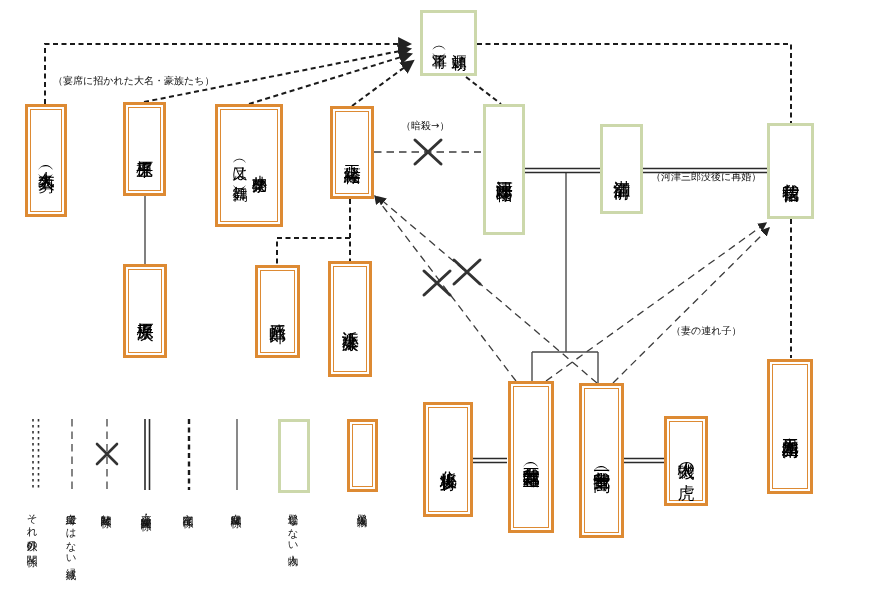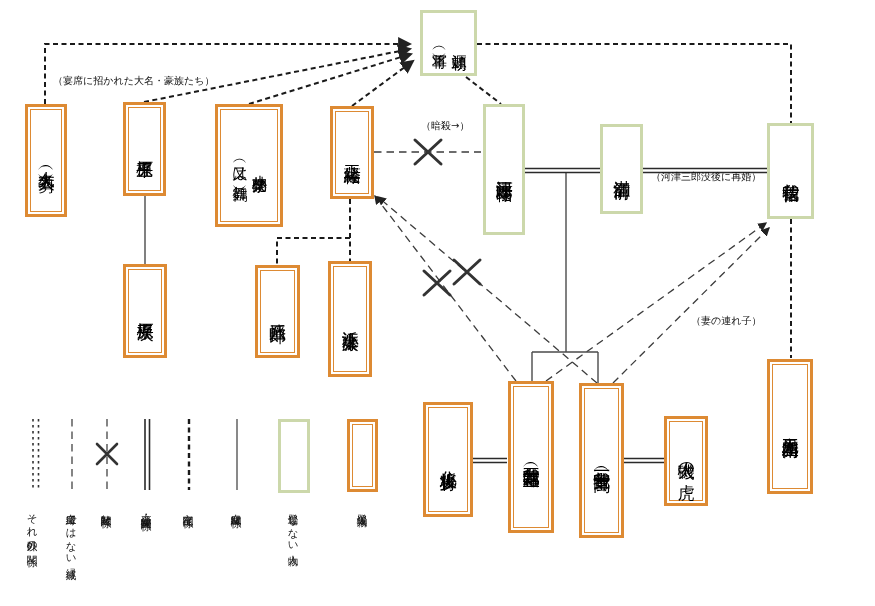--- a/index.html
+++ b/index.html
@@ -199,23 +199,23 @@
 
   <div class="node cast" style="left:664px;top:416px;width:44px;height:90px;">
     <span class="label">大磯の虎</span>
   </div>
 
   <div class="node cast" style="left:767px;top:359px;width:46px;height:135px;">
     <span class="label">鬼王新左衛門</span>
   </div>
 
   <div class="annot" style="left:53px;top:74px;">（宴席に招かれた大名・豪族たち）</div>
-  <div class="annot" style="left:421px;top:119px;">（暗殺→）</div>
+  <div class="annot" style="left:401px;top:119px;">（暗殺→）</div>
   <div class="annot" style="left:651px;top:170px;">（河津三郎没後に再婚）</div>
-  <div class="annot" style="left:671px;top:314px;margin-left:20px;">（妻の連れ子）</div>
+  <div class="annot" style="left:671px;top:324px;">（妻の連れ子）</div>
 
   <div class="legend-box absent" style="left:278px;top:419px;width:32px;height:74px;"></div>
   <div class="legend-box cast" style="left:347px;top:419px;width:31px;height:73px;"></div>
 
   <div class="legend-label" style="left:26px;top:506px;">それ以外の関係</div>
   <div class="legend-label" style="left:65px;top:506px;">血縁ではない縁戚</div>
   <div class="legend-label" style="left:100px;top:506px;">敵対関係</div>
   <div class="legend-label" style="left:140px;top:506px;">恋愛・夫婦関係</div>
   <div class="legend-label" style="left:182px;top:506px;">主従関係</div>
   <div class="legend-label" style="left:230px;top:506px;">血縁関係</div>

